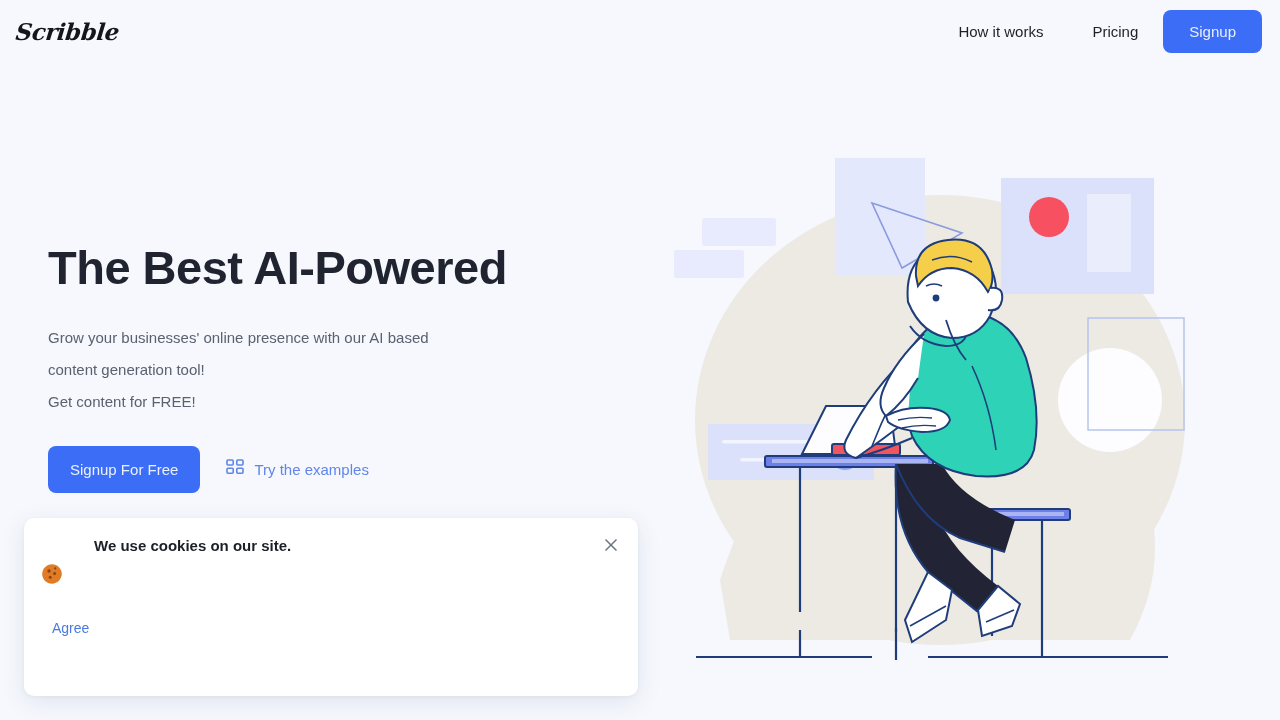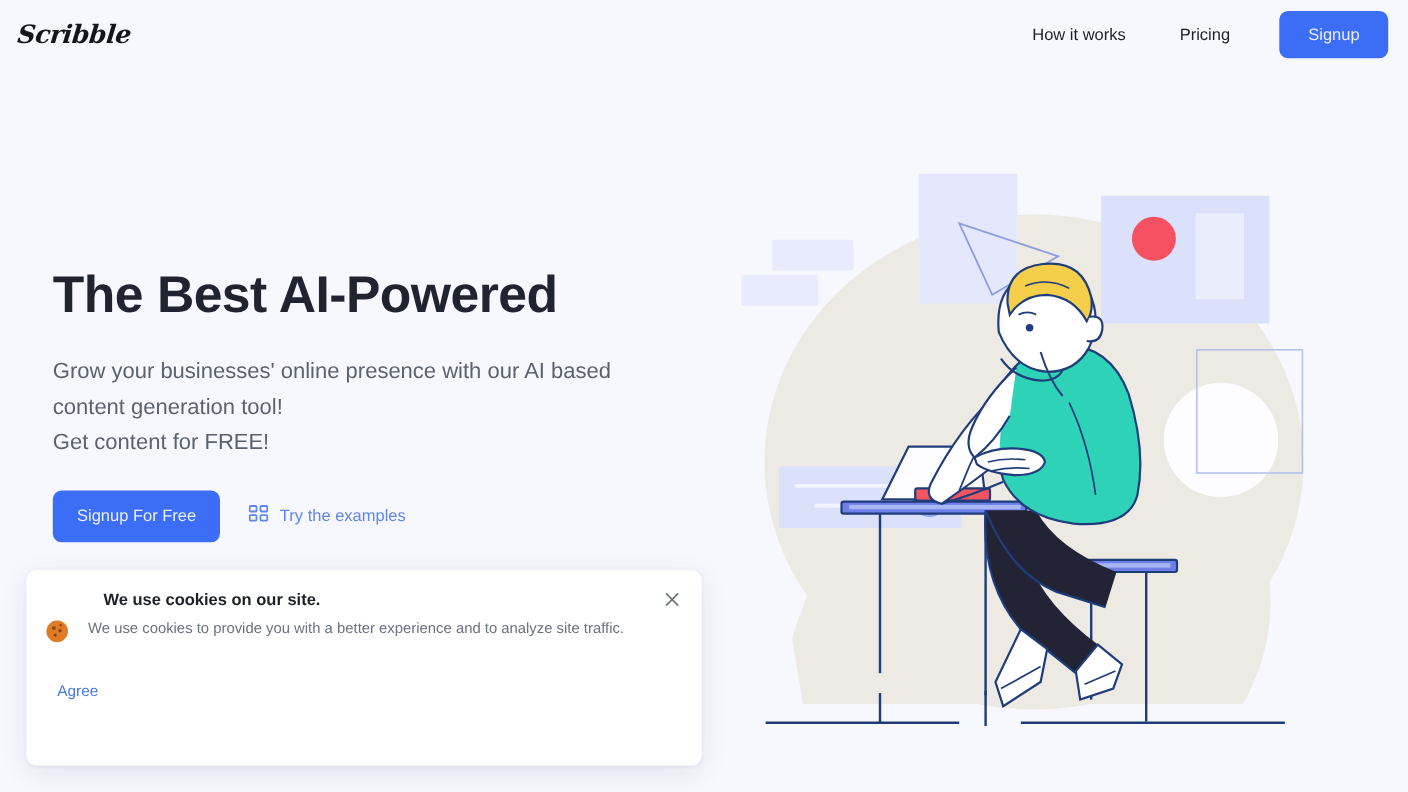--- a/index.html
+++ b/index.html
@@ -32,21 +32,20 @@
     display: flex; align-items: center; gap: 1px;
   }
   .nav-link {
     font-size: 15px; color: #1d2026;
     padding: 10px 24px;
     text-decoration: none;
     white-space: nowrap;
     cursor: pointer;
   }
   .signup-btn {
-    margin-left: 20px;
     background: #3b6df6;
     color: #e8eefe;
     font-size: 15px;
     border: none;
     border-radius: 8px;
     padding: 13px 26px;
     cursor: pointer;
     font-family: "Liberation Sans", sans-serif;
   }
 
@@ -58,21 +57,21 @@
   }
   .hero-title {
     font-size: 47px;
     line-height: 56px;
     font-weight: bold;
     color: #1f2430;
     letter-spacing: -0.5px;
   }
   .hero-sub {
     margin-top: 26px;
-    font-size: 20px;
+    font-size: 15px;
     line-height: 32px;
     color: #5a6270;
   }
   .hero-actions {
     margin-top: 28px;
     display: flex; align-items: center;
   }
   .cta-btn {
     background: #3b6df6;
     color: #eaf0fe;
@@ -265,21 +264,21 @@
       <circle cx="9" cy="9" r="1.7" fill="#8a4410"></circle>
       <circle cx="14.6" cy="11.4" r="1.5" fill="#8a4410"></circle>
       <circle cx="10.2" cy="15.3" r="1.5" fill="#8a4410"></circle>
       <circle cx="15.2" cy="6.4" r="1.1" fill="#8a4410"></circle>
     </svg>
   </div>
 
   <div class="cookie-title">We use cookies on our site.</div>
 
   <div class="cookie-body">
-    <span>We use cookies to provide you with a better experience and to analyze site traffic.</span><br>
+    <br>
     <br>
   </div>
 
   <a class="cookie-agree">Agree</a>
 
   <div class="cookie-close">
     <svg width="16" height="16" viewBox="0 0 16 16">
       <line x1="2.5" y1="2.5" x2="13.5" y2="13.5" stroke="#6b7280" stroke-width="1.5"></line>
       <line x1="13.5" y1="2.5" x2="2.5" y2="13.5" stroke="#6b7280" stroke-width="1.5"></line>
     </svg>

